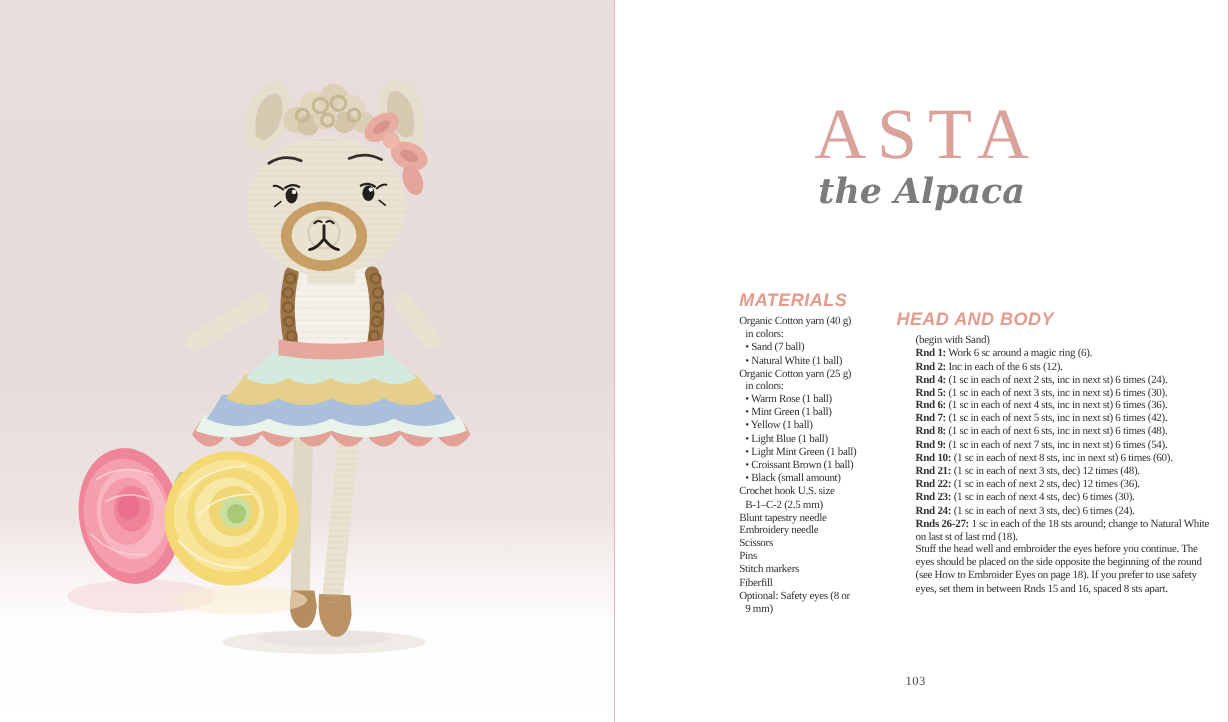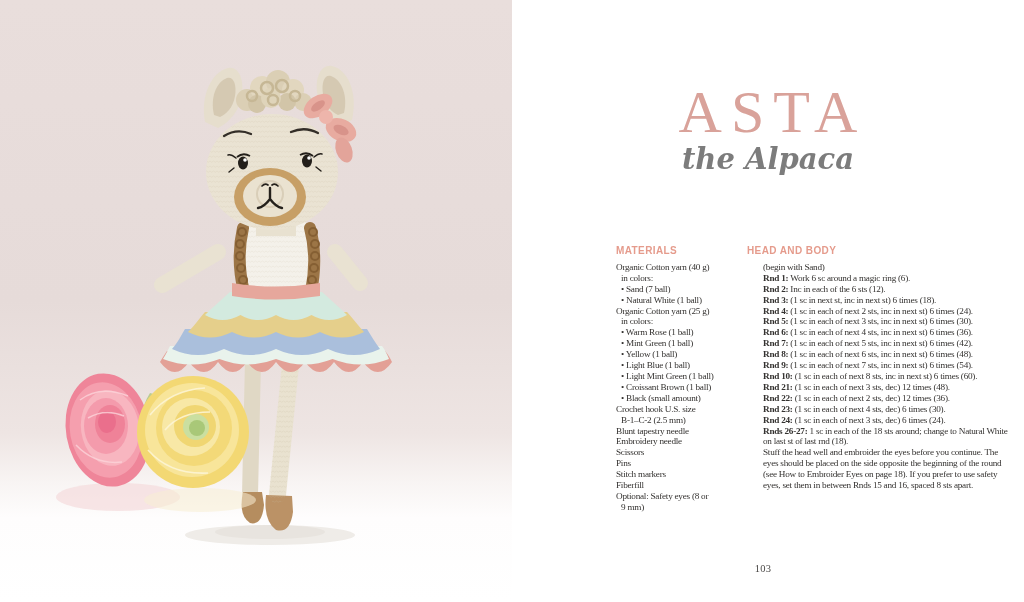--- a/index.html
+++ b/index.html
@@ -29,25 +29,26 @@
   .title-sub {
     margin-top:2px;
     font-family:"DejaVu Serif", serif; font-style:italic; font-weight:700;
     font-size:29px; line-height:1.1; color:#7c7c7c;
   }
   .col {
     position:absolute; top:246px;
     font-size:9.2px; line-height:10.9px; letter-spacing:-0.25px; color:#343230;
   }
   .col-materials { left:104px; width:132px; }
-  .col-headbody  { left:235px; width:268px; }
+  .col-headbody  { left:235px; width:268px;margin-top:16px; }
   .sec-heading {
     font-family:"Liberation Sans", sans-serif; font-weight:bold;
-    font-size:10px; letter-spacing:0.4px; color:#e59b8c;
+    font-size:15px; letter-spacing:0.4px; color:#e59b8c;
     margin-bottom:5px;
+    font-style:italic;
   }
   .mat-line { white-space:pre-wrap; }
   .ind0 { padding-left:0; }
   .ind1 { padding-left:5px; }
   .rnd { margin:0;padding-left:16px; }
   .rnd b { font-weight:bold; }
   .notes { margin-top:0; }
   .page-number {
     position:absolute; left:0; width:502px; top:563px; text-align:center;
     font-size:10.5px; color:#4a4846; letter-spacing:0.3px;
@@ -293,21 +294,20 @@
 
     <div class="col col-headbody">
       <div class="sec-heading">HEAD AND BODY</div>
       <p class="rnd">(begin with Sand)</p>
       <div>
 
           <p class="rnd"><b class="rnd-label">Rnd 1:</b><span> Work 6 sc around a magic ring (6).</span></p>
 
           <p class="rnd"><b class="rnd-label">Rnd 2:</b><span> Inc in each of the 6 sts (12).</span></p>
 
-          <p class="rnd"><b class="rnd-label">Rnd 3:</b><span> (1 sc in next st, inc in next st) 6 times (18).</span></p>
 
           <p class="rnd"><b class="rnd-label">Rnd 4:</b><span> (1 sc in each of next 2 sts, inc in next st) 6 times (24).</span></p>
 
           <p class="rnd"><b class="rnd-label">Rnd 5:</b><span> (1 sc in each of next 3 sts, inc in next st) 6 times (30).</span></p>
 
           <p class="rnd"><b class="rnd-label">Rnd 6:</b><span> (1 sc in each of next 4 sts, inc in next st) 6 times (36).</span></p>
 
           <p class="rnd"><b class="rnd-label">Rnd 7:</b><span> (1 sc in each of next 5 sts, inc in next st) 6 times (42).</span></p>
 
           <p class="rnd"><b class="rnd-label">Rnd 8:</b><span> (1 sc in each of next 6 sts, inc in next st) 6 times (48).</span></p>

